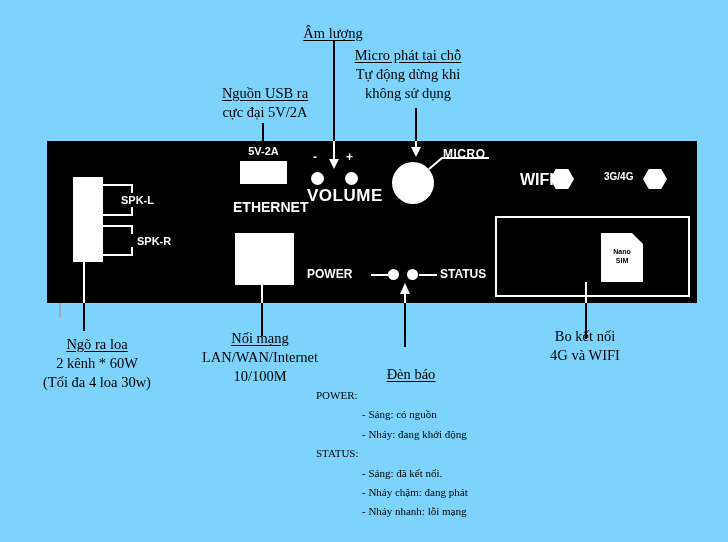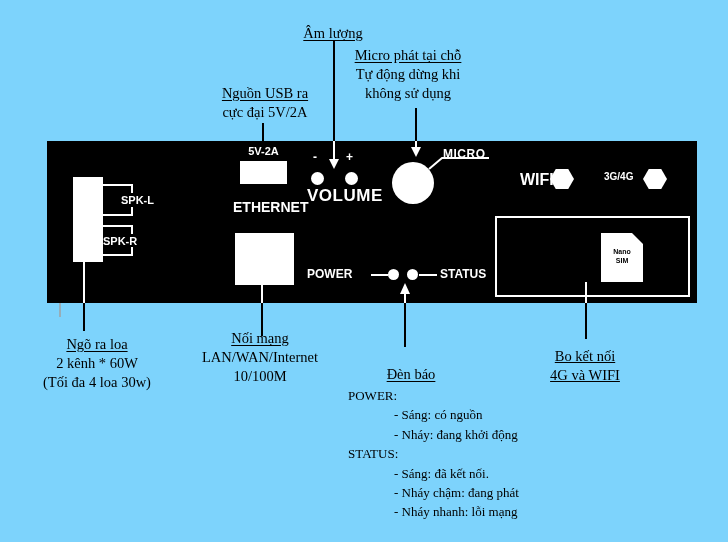--- a/index.html
+++ b/index.html
@@ -20,24 +20,24 @@
     text-align: center;
     white-space: nowrap;
   }
   .callout .u { text-decoration: underline; text-underline-offset: 2px; }
   #co-volume   { left: 273px; top: 24px;  width: 120px; }
   #co-micro    { left: 343px; top: 46px;  width: 130px; }
   #co-usb      { left: 200px; top: 84px;  width: 130px; }
   #co-speaker  { left: 22px;  top: 335px; width: 150px; }
   #co-network  { left: 185px; top: 329px; width: 150px; }
   #co-denbao   { left: 361px; top: 365px; width: 100px; }
-  #co-module   { left: 510px; top: 347px; width: 150px; text-decoration: underline; }
+  #co-module   { left: 510px; top: 327px; width: 150px; }
   #co-ledlist  {
     position: absolute; left: 316px; top: 386px;
-    font-size: 13px; line-height: 19.4px; text-align: left; white-space: nowrap; margin-left: 32px;
+    font-size: 11px; line-height: 19.4px; text-align: left; white-space: nowrap;
   }
   #co-ledlist .indent { padding-left: 46px; }
   
   .panel {
     position: absolute;
     left: 47px; top: 141px;
     width: 650px; height: 162px;
     background: #000000;
   }
   .plabel {
@@ -49,21 +49,21 @@
   }
   .wrect { position: absolute; background: #ffffff; }
   .dot   { position: absolute; background: #ffffff; border-radius: 50%; }
   .hex   {
     position: absolute; background: #ffffff;
     clip-path: polygon(0% 50%, 24% 0%, 76% 0%, 100% 50%, 76% 100%, 24% 100%);
   }
   
   #spk-rect   { left: 26px;  top: 36px;  width: 30px; height: 85px; }
   #lbl-spkl   { left: 74px;  top: 53px;  font-size: 11px; }
-  #lbl-spkr   { left: 56px;  top: 94px;  font-size: 11px; }
+  #lbl-spkr   { left: 90px;  top: 94px;  font-size: 11px; }
   #lbl-5v2a   { left: 193px; top: 4px;   width: 47px; font-size: 11px; text-align: center; }
   #usb-rect   { left: 193px; top: 20px;  width: 47px; height: 23px; }
   #lbl-minus  { left: 266px; top: 9px;   font-size: 12px; }
   #lbl-plus   { left: 299px; top: 9px;   font-size: 12px; }
   #vol-dot-minus { left: 264px; top: 31px; width: 13px; height: 13px; }
   #vol-dot-plus  { left: 298px; top: 31px; width: 13px; height: 13px; }
   #lbl-volume { left: 260px; top: 45px;  font-size: 17px; letter-spacing: 0.5px; }
   #mic-circle { left: 345px; top: 21px;  width: 42px; height: 42px; }
   #lbl-micro  { left: 396px; top: 6px;   font-size: 12px; letter-spacing: 0.5px; }
   #lbl-wifi   { left: 473px; top: 30px;  font-size: 16px; }

